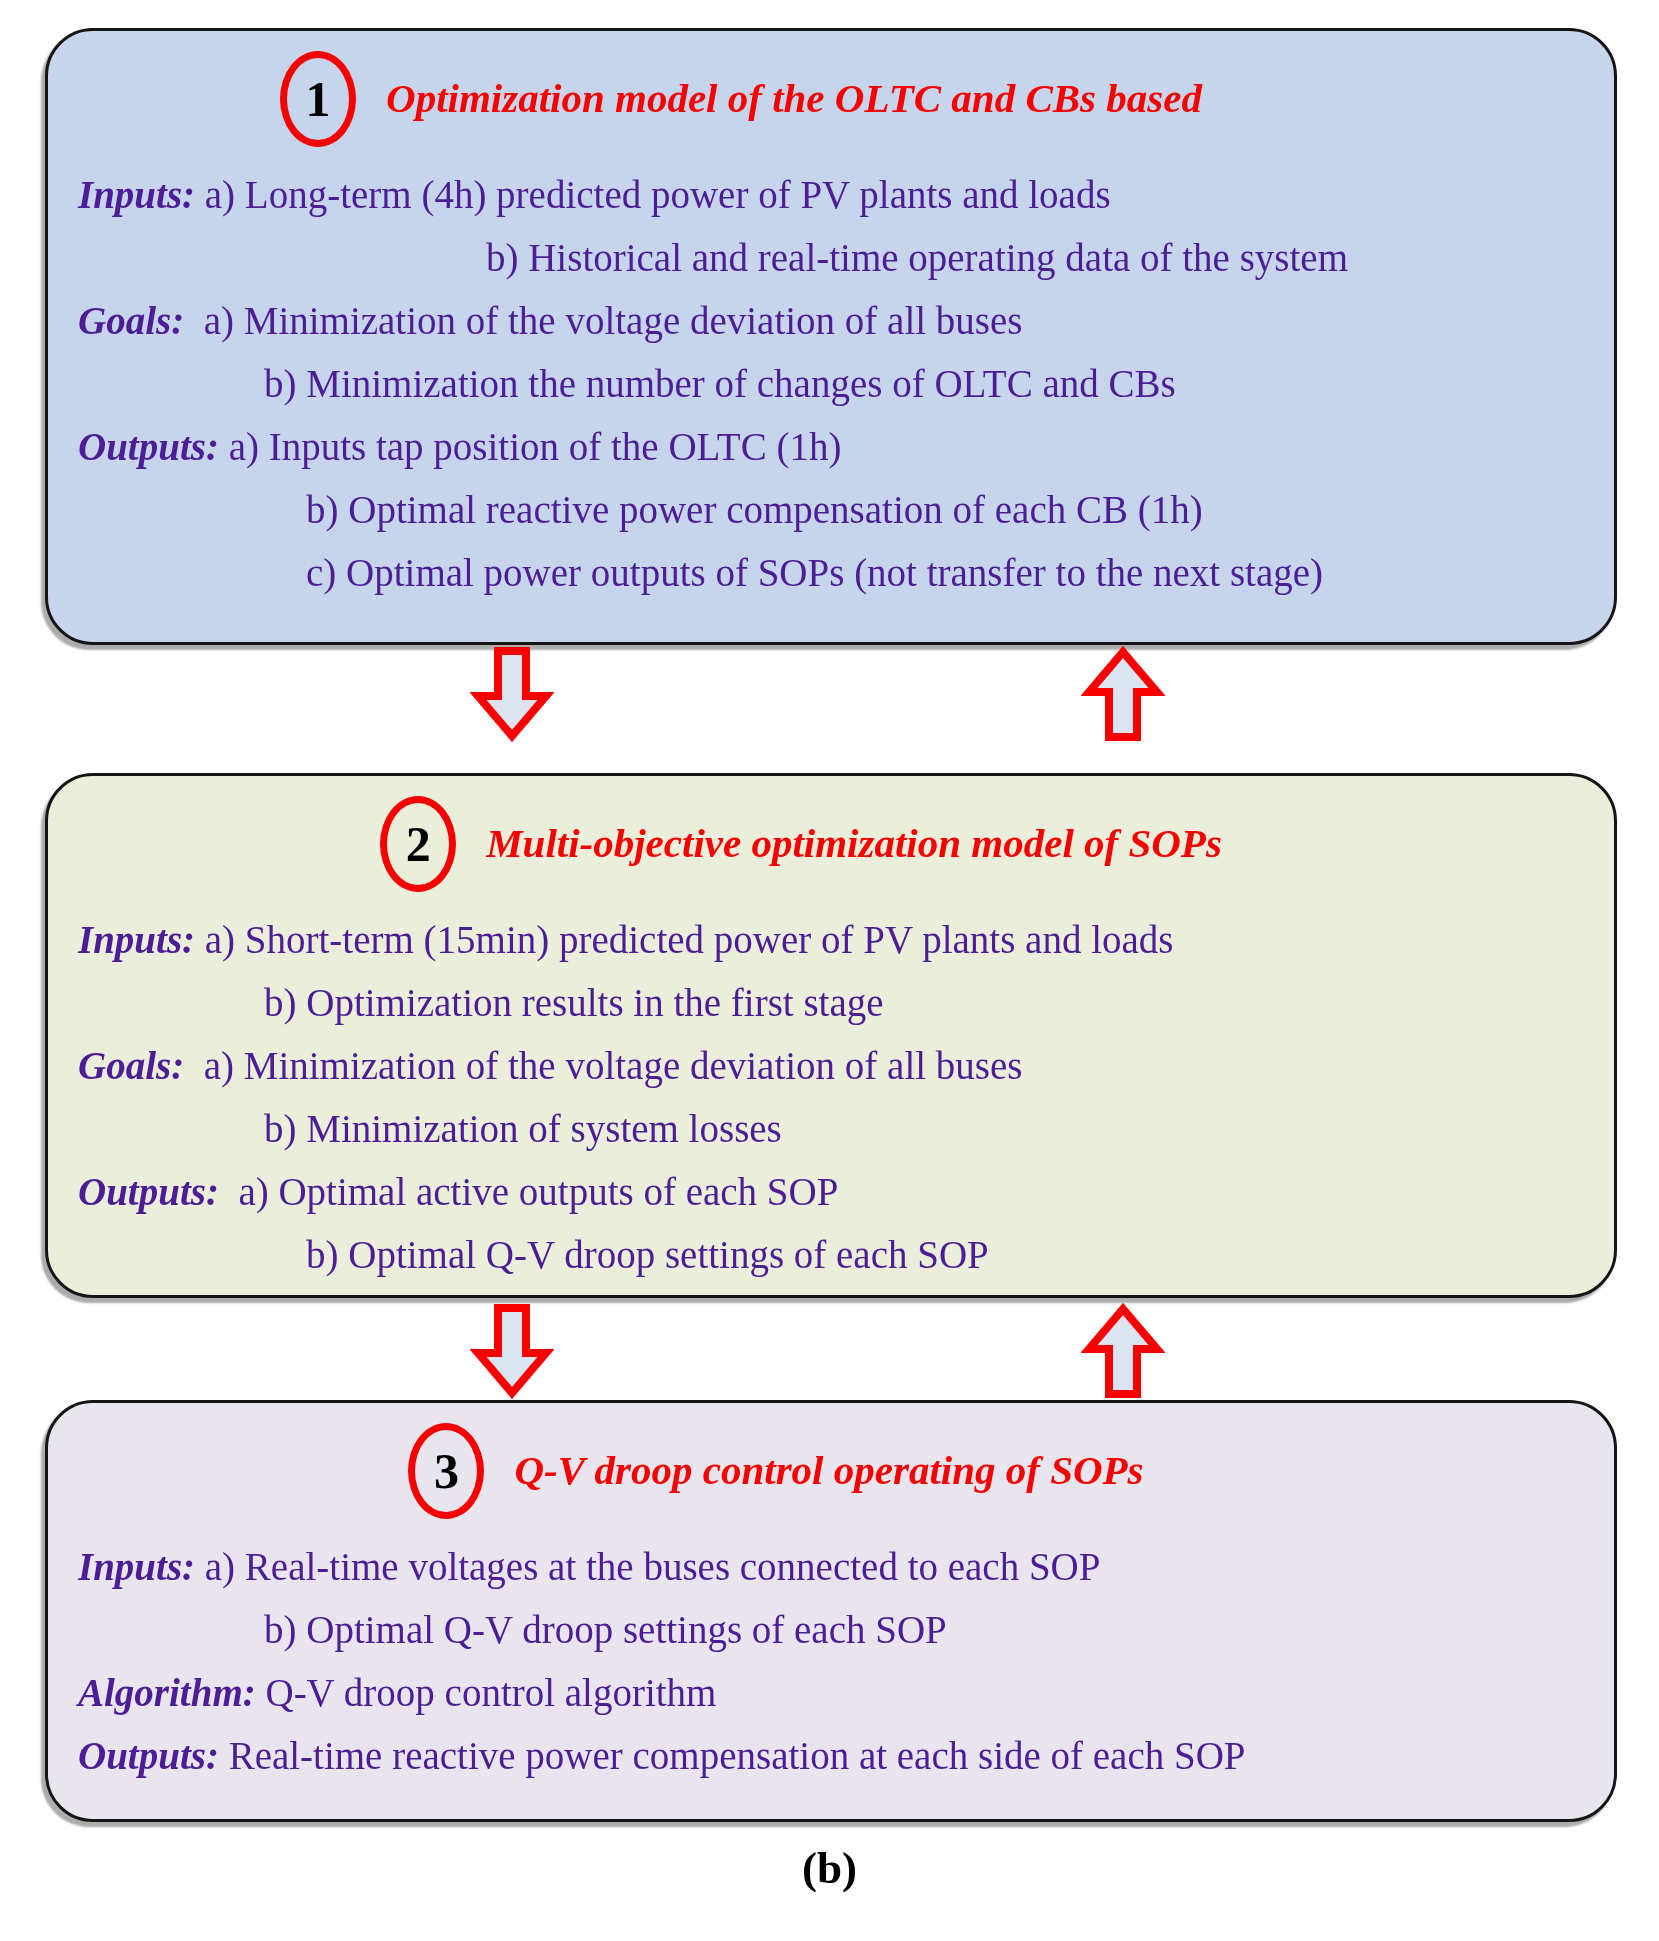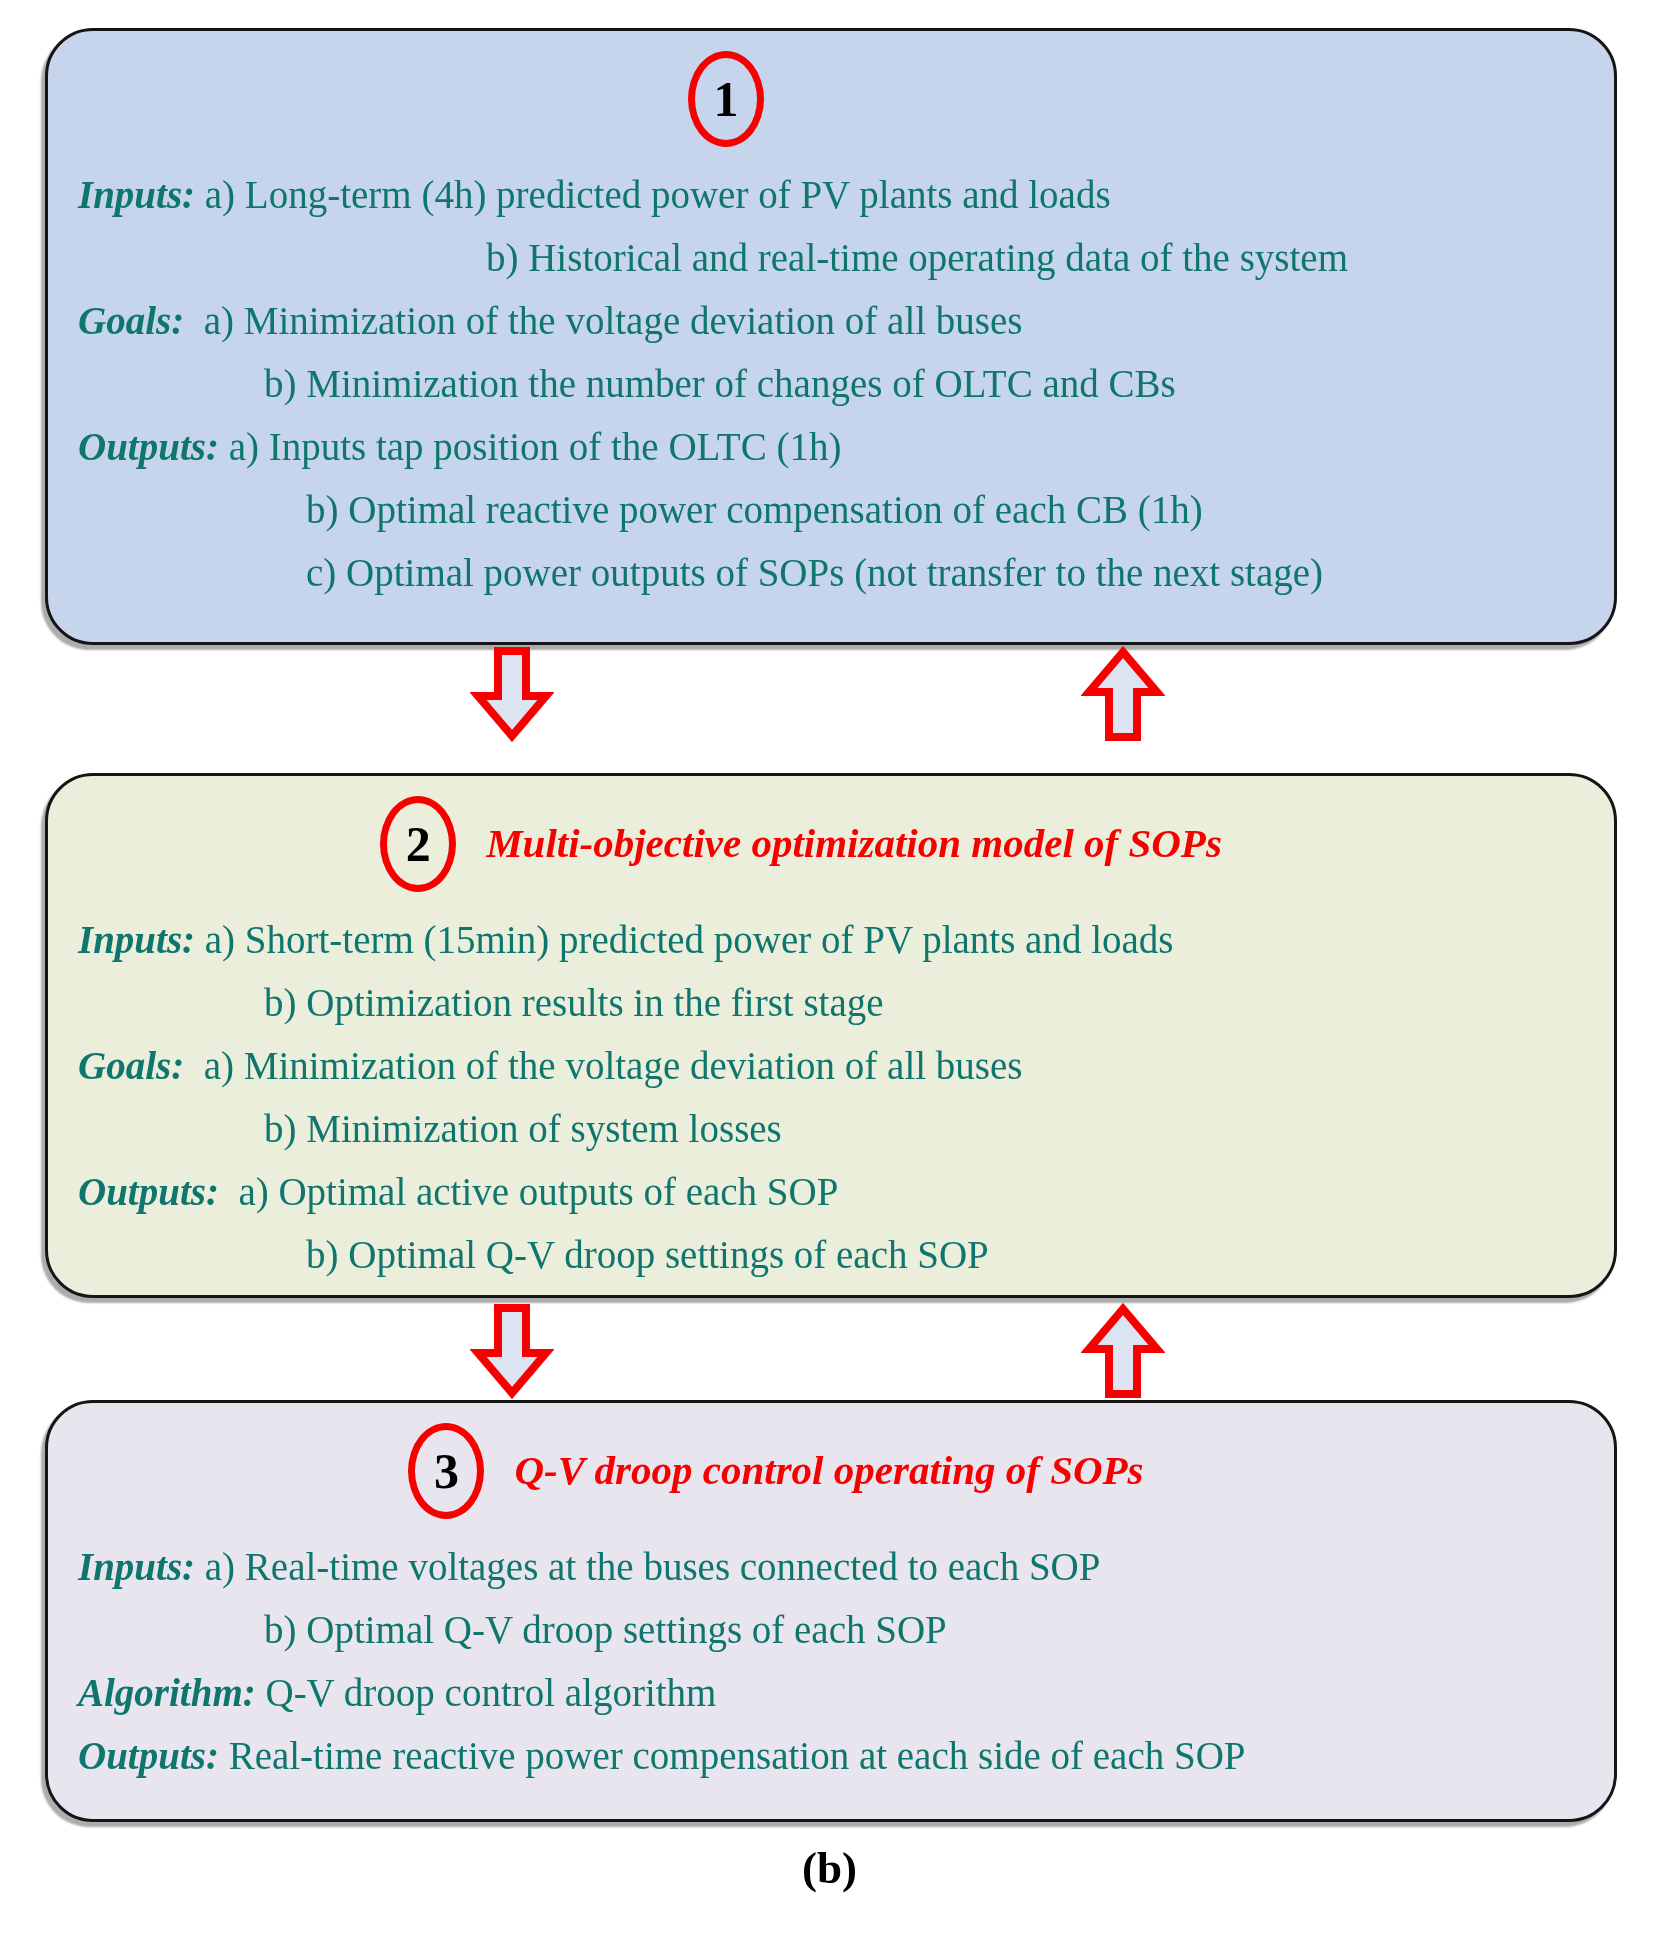--- a/index.html
+++ b/index.html
@@ -28,21 +28,21 @@
     border:7px solid var(--c-accent_red,#f70000); border-radius:50%;
     display:flex; align-items:center; justify-content:center;
     font-weight:bold; font-size:50px; color:#000;
   }
   .box-title {
     color:var(--c-accent_red,#f70000);
     font-weight:bold; font-style:italic;
     font-size:41px; line-height:1.3; text-align:center;
   }
 
-  .lines { padding:16px 10px 0 30px; font-size:39px; color:#0f766e; }
+  .lines { padding:16px 10px 0 30px; font-size:39px; color:#4c1d95; }
   .line  { white-space:pre; line-height:63px; }
   .lbl   { font-weight:bold; font-style:italic; }
   .ind-1 { margin-left:152px;text-align:center; }
   .ind-2 { margin-left:186px; }
   .ind-3 { margin-left:228px; }
 
   .arrow { position:absolute; width:84px; height:96px; }
   #arr-d1 { left:470px;  top:646px; }
   #arr-u1 { left:1081px; top:646px; }
   #arr-d2 { left:470px;  top:1303px; }
@@ -60,20 +60,21 @@
 </style>
 </head>
 <body>
 
 <div class="box" id="stage1">
   <div class="title-row">
     <div class="num-circle">
       <span>1</span>
     </div>
     <div class="box-title">
+      <div>Optimization model of the OLTC and CBs based</div>
     </div>
   </div>
   <div class="lines">
     <div class="line"><span class="lbl">Inputs:</span><span> a) Long-term (4h) predicted power of PV plants and loads</span></div>
     <div class="line ind-1"><span>b) Historical and real-time operating data of the system</span></div>
     <div class="line"><span class="lbl">Goals:</span><span>  a) Minimization of the voltage deviation of all buses</span></div>
     <div class="line ind-2"><span>b) Minimization the number of changes of OLTC and CBs</span></div>
     <div class="line"><span class="lbl">Outputs:</span><span> a) Inputs tap position of the OLTC (1h)</span></div>
     <div class="line ind-3"><span>b) Optimal reactive power compensation of each CB (1h)</span></div>
     <div class="line ind-3"><span>c) Optimal power outputs of SOPs (not transfer to the next stage)</span></div>

